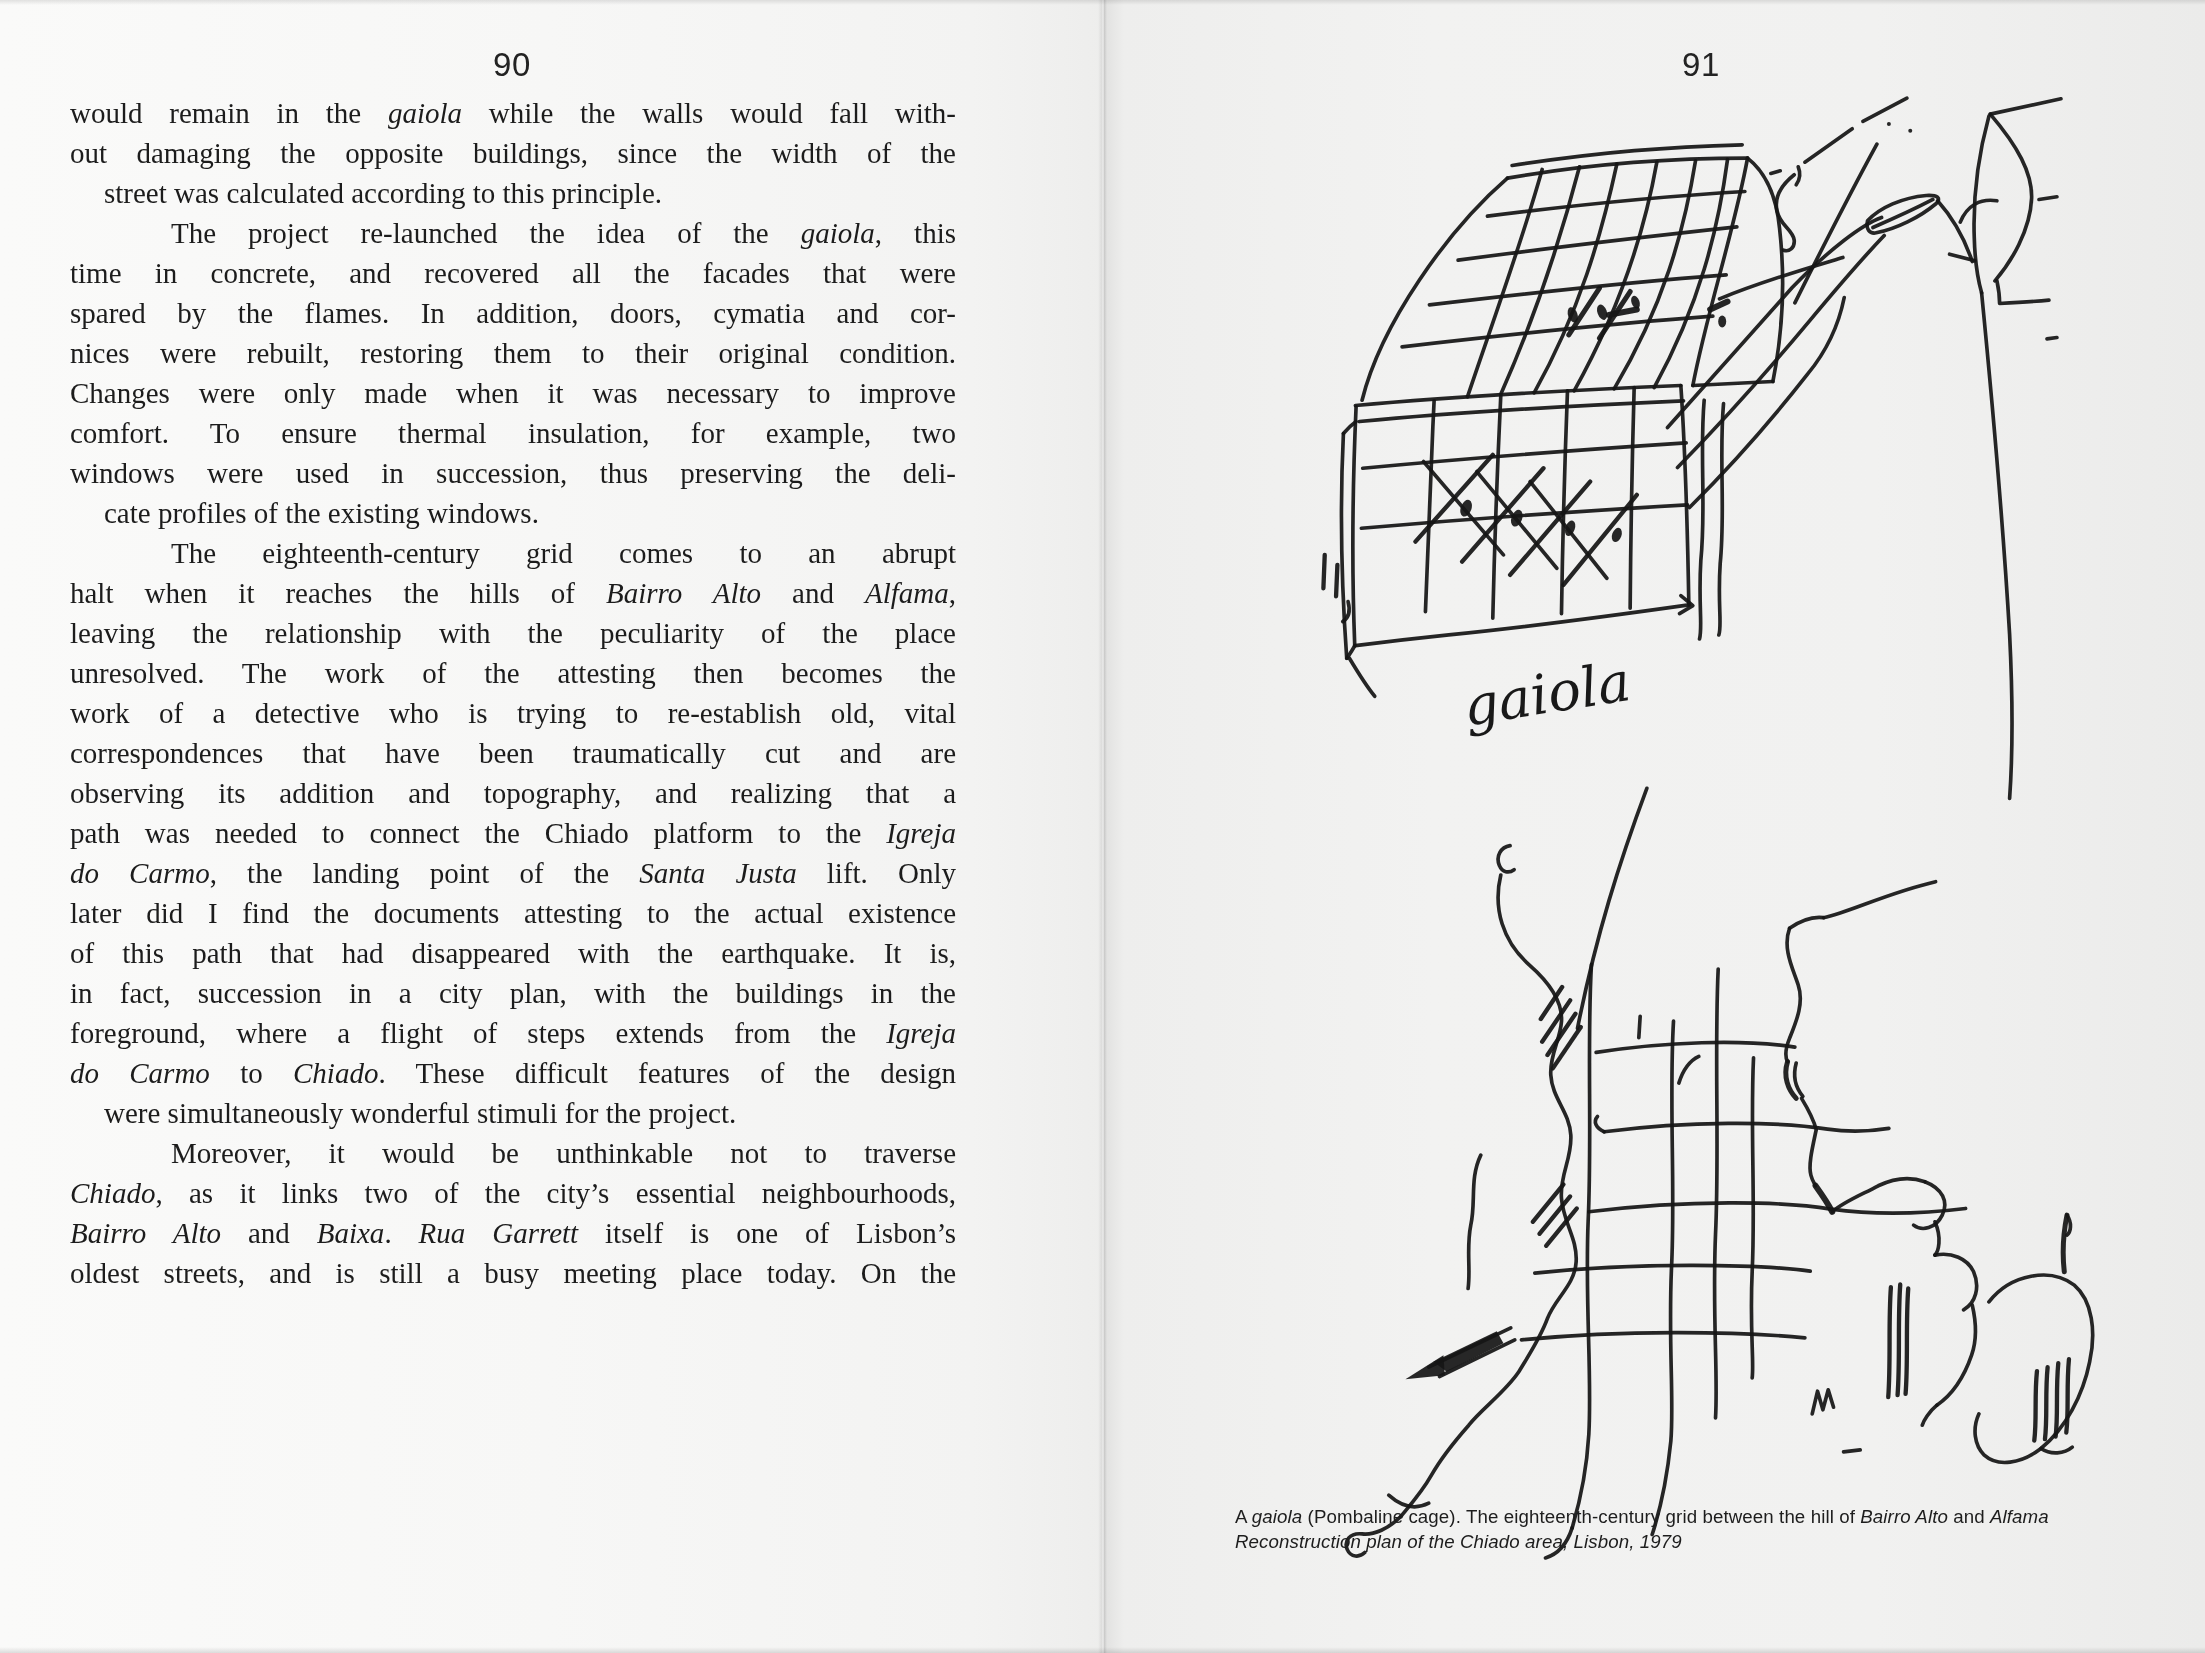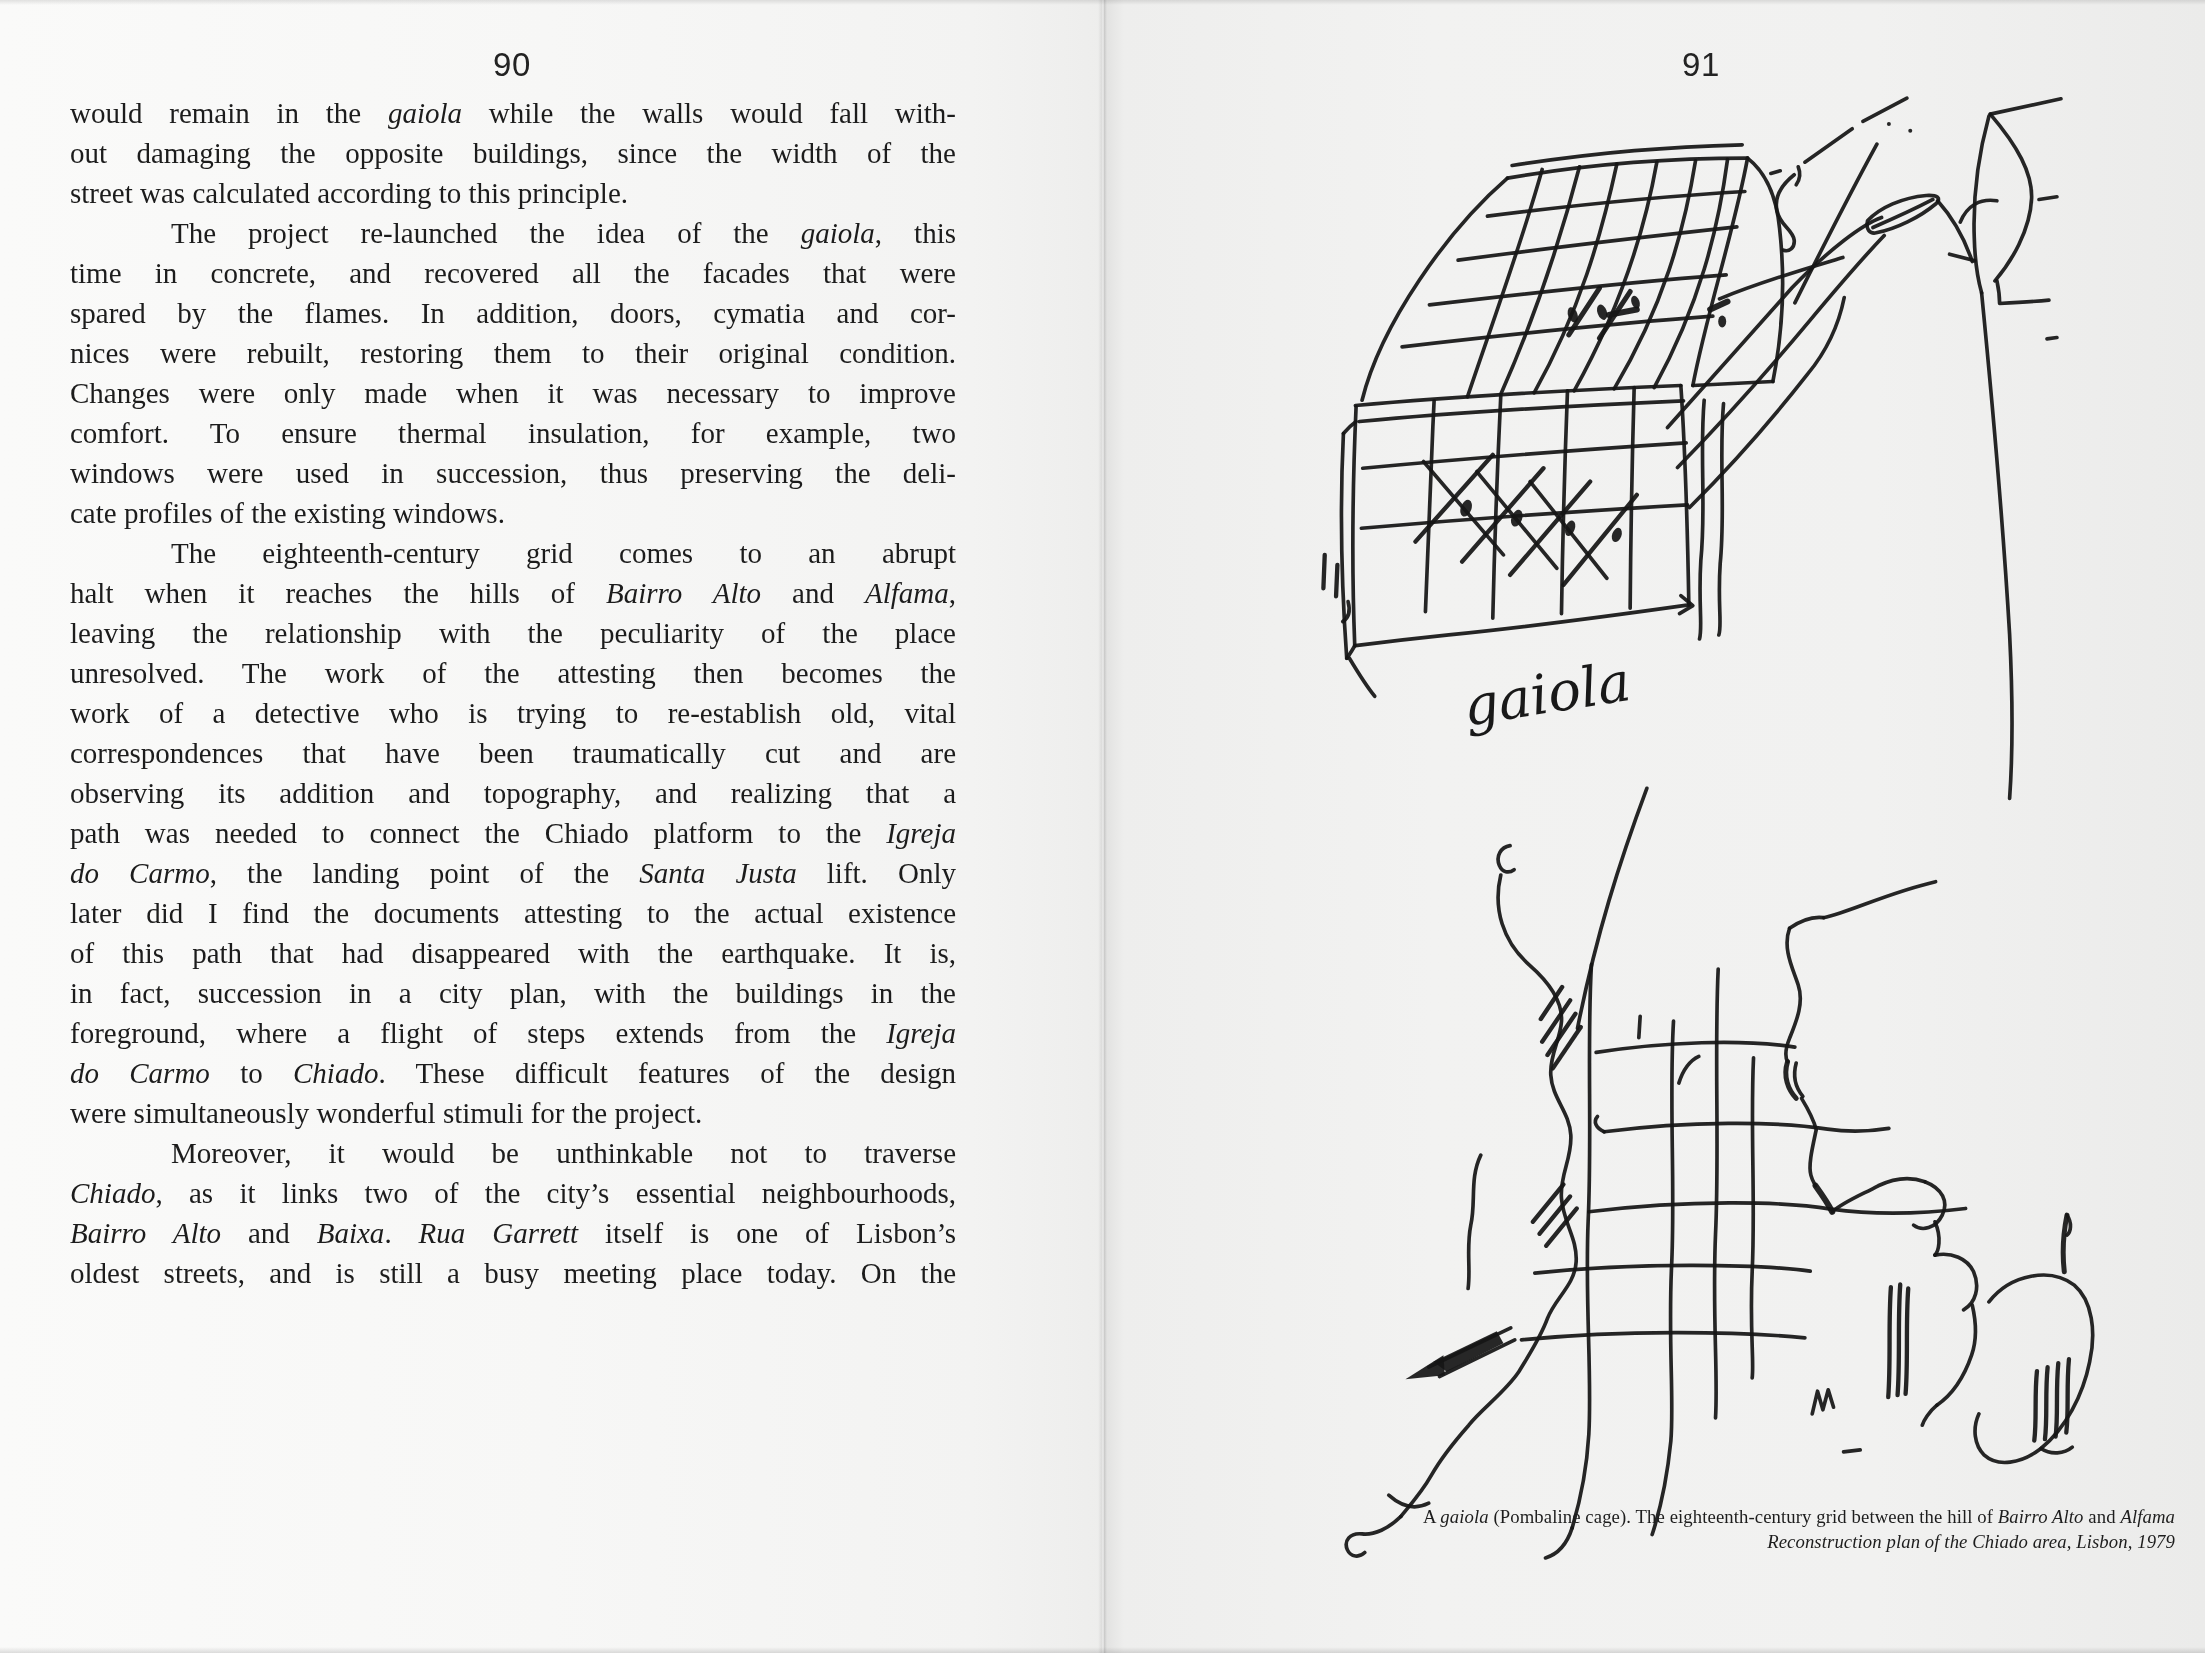--- a/index.html
+++ b/index.html
@@ -16,26 +16,26 @@
   .edge-bottom{position:absolute;left:0;bottom:0;width:2205px;height:6.7px;background:linear-gradient(0deg,rgba(0,0,0,0.14),rgba(0,0,0,0));}
 
   .pagenum{position:absolute;font-family:"Liberation Sans", sans-serif;
      font-size:33px;line-height:1;color:#232323;text-align:center;letter-spacing:0.7px;}
   .pagenum-left{left:70px;width:884px;top:48px;}
   .pagenum-right{left:499px;width:200px;top:48px;}
 
   .textblock{position:absolute;left:70px;top:93px;width:886px;}
   .bodyline{font-size:29px;line-height:40px;white-space:normal;
      text-align:justify;text-align-last:justify;letter-spacing:0px;color:#1c1c1c;}
-  .bodyline.end{text-align-last:left;}
+  .bodyline.end{text-align-last:left;margin-left:34px;}
   .bodyline.indent{text-indent:101px;}
   .bodyline i{font-style:italic;}
 
-  .caption{position:absolute;left:133px;top:1504px;width:940px;text-align:right;
-     font-family:Liberation Serif, serif;font-size:18.7px;line-height:25px;
+  .caption{position:absolute;left:133px;top:1504px;width:940px;text-align:left;
+     font-family:Liberation Sans, sans-serif;font-size:18.7px;line-height:25px;
      color:#1d1d1d;letter-spacing:0.1px;}
   .caption i{font-style:italic;}
 
   svg.sketch{position:absolute;left:0;top:0;width:1103px;height:1654px;}
   .ink{fill:none;stroke:#161616;stroke-width:5.5;stroke-linecap:round;stroke-linejoin:round;opacity:0.93;}
   .ink.w6{stroke-width:6.5;} .ink.w7{stroke-width:7.5;} .ink.w8{stroke-width:9;}
   .blob{fill:#161616;stroke:none;opacity:0.92;}
   .hand{font-family:"DejaVu Serif", serif;font-style:italic;font-size:82px;fill:#191919;}
 </style>
 </head>

